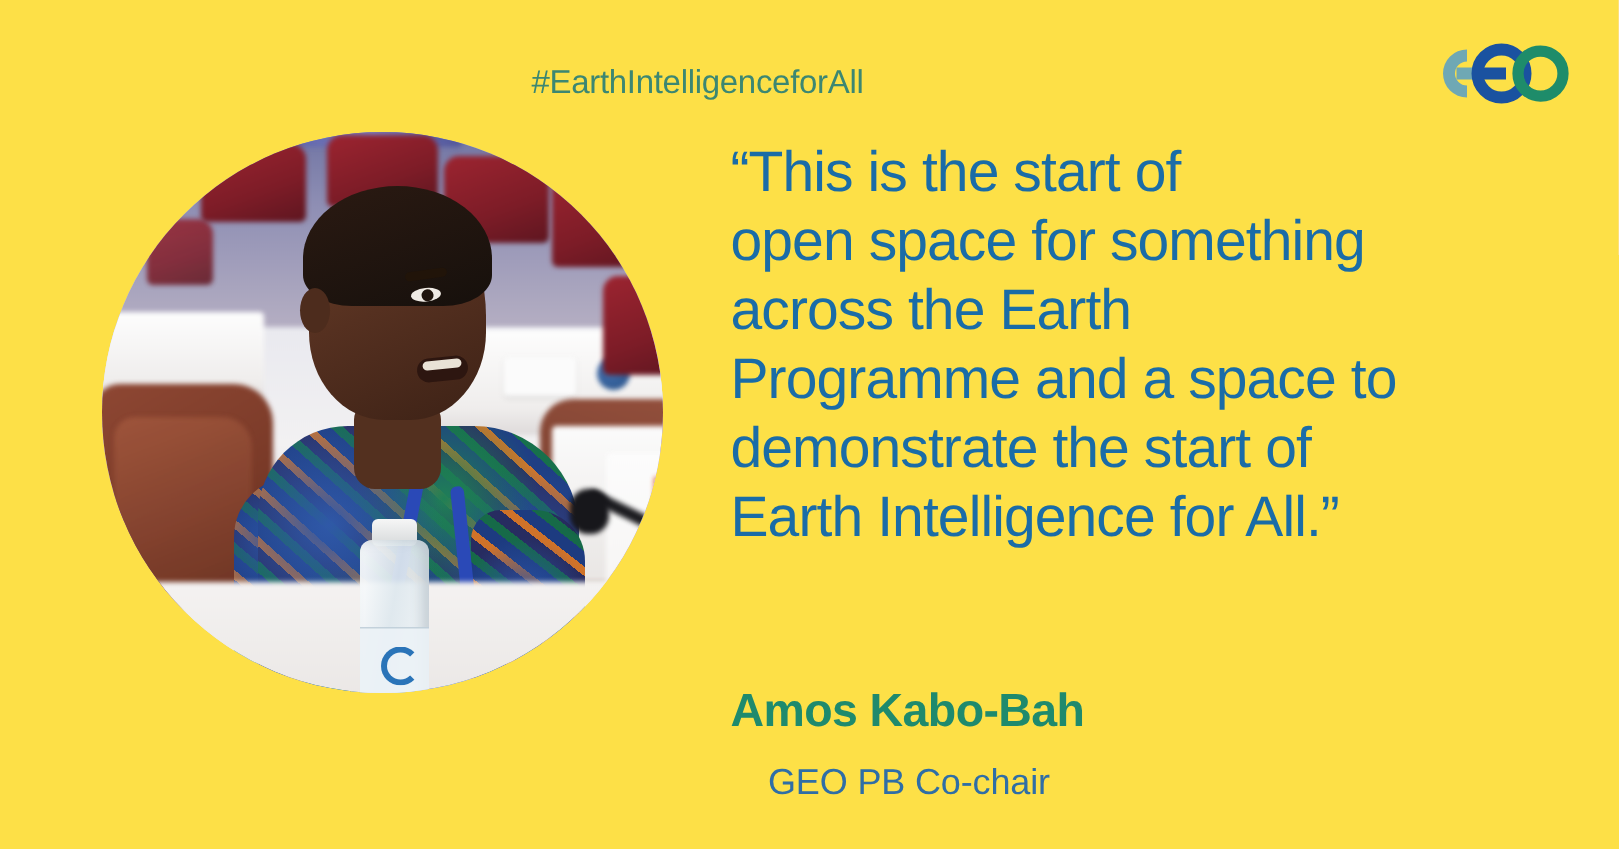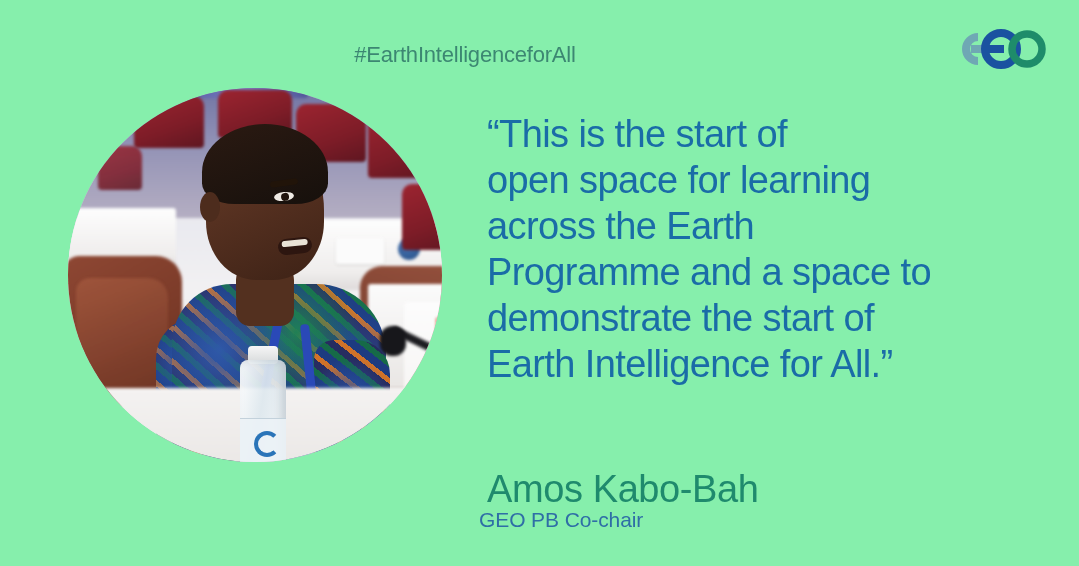--- a/index.html
+++ b/index.html
@@ -10,21 +10,21 @@
     width: 1079px;
     height: 566px;
     overflow: hidden;
     font-family: "Liberation Sans", sans-serif;
     background: #fce2d5;
   }
   #card {
     position: relative;
     width: 1079px;
     height: 566px;
-    background: #86efac;
+    background: #fde047;
   }
 
   
   #hashtag {
     position: absolute;
     left: 0;
     top: 42px;
     width: 930px;
     text-align: center;
     font-size: 22px;
@@ -279,46 +279,46 @@
   
   #photo-wrap .ph:not(.sharp) { filter: blur(1.6px); }
   .torso, .sleeve-l, .sleeve-r, .head, .hair, .neck,
   .eye, .brow, .mouth, .ear, .bottle, .bottle-cap, .bottle-label,
   .lanyard-a, .lanyard-b { filter: none !important; }
 
   
   #quote {
     position: absolute;
     left: 487px;
-    top: 111px;
+    top: 92px;
     width: 560px;
     color: #1a6ca7;
     font-size: 38px;
     line-height: 46px;
     font-weight: 500;
     letter-spacing: -0.6px;
   }
   #quote .ln { display: block; white-space: nowrap; }
 
   #author {
     position: absolute;
     left: 487px;
-    top: 468px;
+    top: 456px;
     color: #1f8a6d;
-    font-size: 38px;
-    font-weight: normal;
+    font-size: 31px;
+    font-weight: bold;
     letter-spacing: -0.4px;
     white-space: nowrap;
   }
   #role {
     position: absolute;
-    left: 479px;
+    left: 512px;
     top: 508px;
     color: #2f6ea6;
-    font-size: 21px;
+    font-size: 24px;
     font-weight: 400;
     letter-spacing: -0.1px;
     white-space: nowrap;
   }
 </style>
 </head>
 <body>
 
 <div id="card">
 
@@ -379,21 +379,21 @@
 
     <div class="ph desk d-front"></div>
 
     <div class="ph bottle-cap sharp"></div>
     <div class="ph bottle sharp"></div>
     <div class="ph bottle-label sharp"></div>
   </div>
 
   <div id="quote">
     <span class="ln">“This is the start of</span>
-    <span class="ln">open space for learning</span>
+    <span class="ln">open space for something</span>
     <span class="ln">across the Earth</span>
     <span class="ln">Programme and a space to</span>
     <span class="ln">demonstrate the start of</span>
     <span class="ln">Earth Intelligence for All.”</span>
   </div>
 
   <div id="author">Amos Kabo-Bah</div>
   <div id="role">GEO PB Co-chair</div>
 
 </div>

